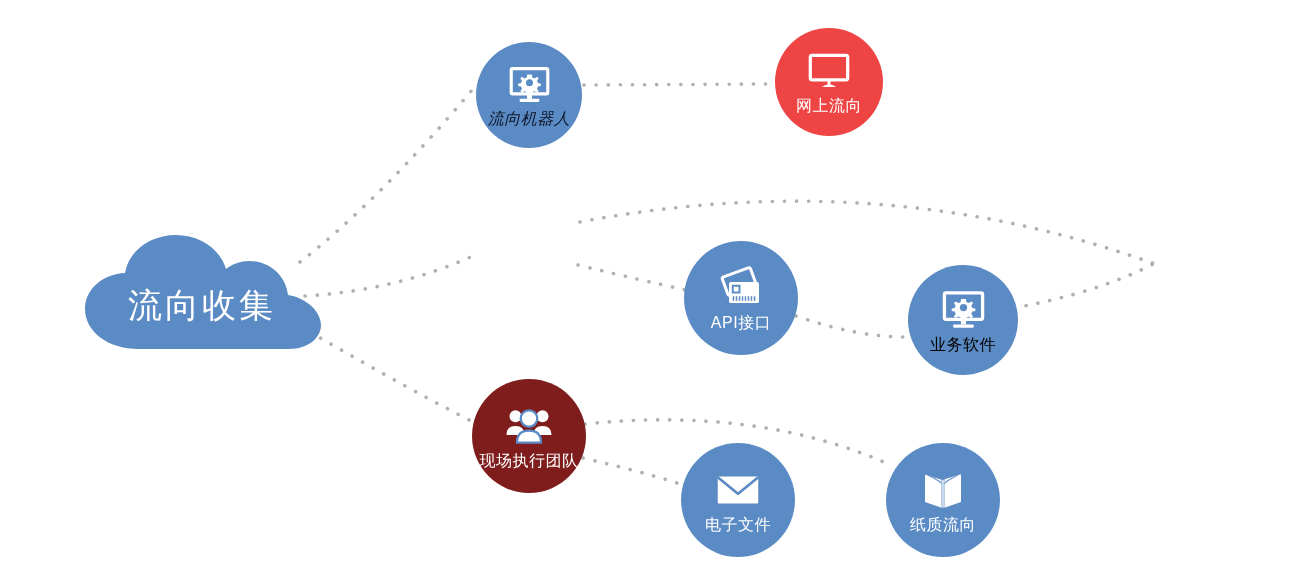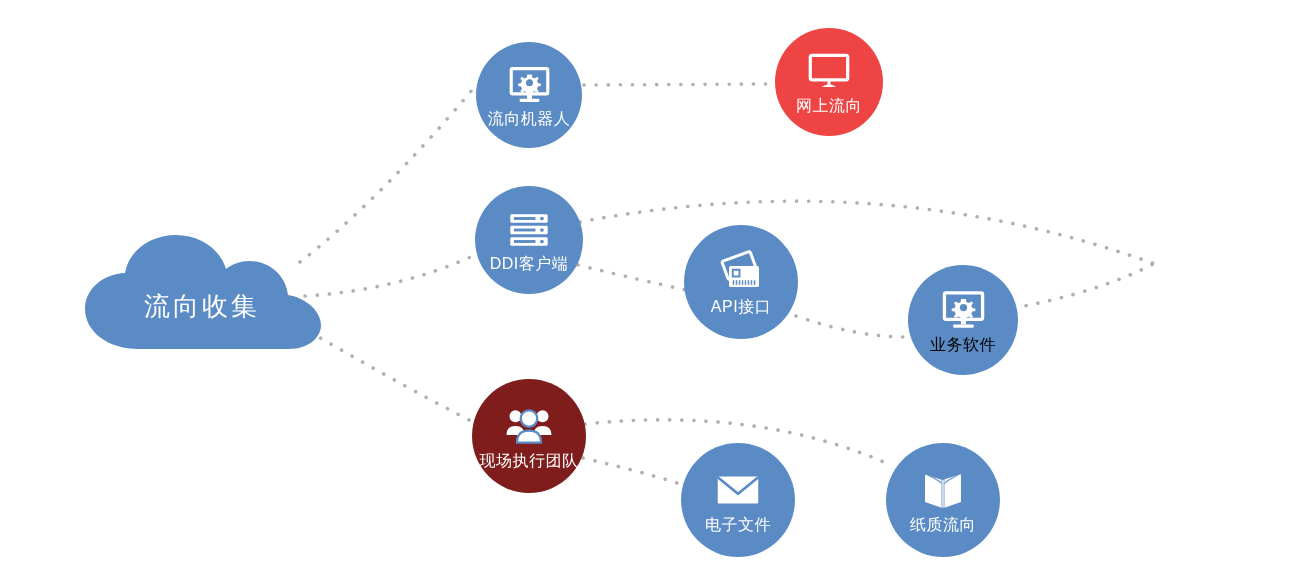--- a/index.html
+++ b/index.html
@@ -53,21 +53,21 @@
   .cloud-label {
     position: absolute;
     left: 0;
     top: 0;
     width: 100%;
     height: 100%;
     display: flex;
     align-items: center;
     justify-content: center;
     color: #ffffff;
-    font-size: 26px;
+    font-size: 34px;
     letter-spacing: 3px;
     padding-top: 26px;
     box-sizing: border-box;
     pointer-events: none;
   }
 </style>
 </head>
 <body>
 
 <div id="canvas">
@@ -95,45 +95,31 @@
   </div>
 
 <div class="node" style="width: 106px; height: 106px; left: 476px; top: 42px; background: rgb(91, 139, 196);">
       <span class="node-icon" style="margin-bottom: 2px;"><svg width="45" height="45" viewBox="0 0 64 64" fill="#ffffff">
           <rect x="6" y="8" width="52" height="36" rx="2" fill="none" stroke="#fff" stroke-width="4.5"></rect>
           <path d="M32 16.5 l3.2 0 0.9 4.1 3.1 1.3 3.5-2.3 2.3 2.3 -2.3 3.5 1.3 3.1 4.1 0.9 0 3.2 -4.1 0.9 -1.3 3.1 2.3 3.5 -2.3 2.3 -3.5-2.3 -3.1 1.3 -0.9 4.1 -3.2 0 -3.2 0 -0.9-4.1 -3.1-1.3 -3.5 2.3 -2.3-2.3 2.3-3.5 -1.3-3.1 -4.1-0.9 0-3.2 4.1-0.9 1.3-3.1 -2.3-3.5 2.3-2.3 3.5 2.3 3.1-1.3 0.9-4.1 z" fill="#fff"></path>
           <circle cx="32" cy="28" r="5" fill="#5b8bc4"></circle>
           <rect x="28.5" y="44" width="7" height="7" fill="#fff"></rect>
           <rect x="18" y="51" width="28" height="4.5" rx="1.5" fill="#fff"></rect>
         </svg></span>
-      <span class="node-label" style="color: #ffffff;">流向机器人</span>
+      <span class="node-label" style="color: #0f172a; font-style: italic;">流向机器人</span>
     </div>
     <div class="node" style="width: 108px; height: 108px; left: 775px; top: 28px; background: #ef4444;">
       <span class="node-icon" style="margin-bottom: 2px;"><svg width="46" height="46" viewBox="0 0 64 64" fill="#ffffff">
           <rect x="6" y="9" width="52" height="34" rx="2.5" fill="none" stroke="#fff" stroke-width="4.5"></rect>
           <path d="M22 53 q10 -8 20 0 z" fill="#fff"></path>
           <rect x="30" y="43" width="4" height="8" fill="#fff"></rect>
         </svg></span>
       <span class="node-label" style="color: rgb(255, 255, 255);">网上流向</span>
     </div>
-    <div class="node" style="width: 108px; height: 108px; left: 475px; top: 186px; background: rgb(91, 139, 196);">
-      <span class="node-icon" style="margin-bottom: 2px;"><svg width="46" height="46" viewBox="0 0 64 64" fill="#ffffff">
-          <rect x="6" y="10" width="52" height="12" rx="2" fill="#fff"></rect>
-          <rect x="6" y="26" width="52" height="12" rx="2" fill="#fff"></rect>
-          <rect x="6" y="42" width="52" height="12" rx="2" fill="#fff"></rect>
-          <rect x="11" y="14" width="30" height="4" fill="#5b8bc4"></rect>
-          <rect x="11" y="30" width="30" height="4" fill="#5b8bc4"></rect>
-          <rect x="11" y="46" width="30" height="4" fill="#5b8bc4"></rect>
-          <circle cx="50" cy="16" r="2.6" fill="#5b8bc4"></circle>
-          <circle cx="50" cy="32" r="2.6" fill="#5b8bc4"></circle>
-          <circle cx="50" cy="48" r="2.6" fill="#5b8bc4"></circle>
-        </svg></span>
-      <span class="node-label" style="color: rgb(255, 255, 255);">DDI客户端</span>
-    </div>
-    <div class="node" style="width: 114px; height: 114px; left: 684px; top: 225px; background: rgb(91, 139, 196);">
+    <div class="node" style="width: 114px; height: 114px; left: 684px; top: 241px; background: rgb(91, 139, 196);">
       <span class="node-icon" style="margin-bottom: 2px;"><svg width="48" height="48" viewBox="0 0 64 64" fill="#ffffff">
           <g transform="rotate(-20 32 30)">
             <rect x="12" y="10" width="40" height="26" rx="2.5" fill="none" stroke="#fff" stroke-width="4"></rect>
           </g>
           <rect x="16" y="24" width="40" height="28" rx="2.5" fill="#fff"></rect>
           <rect x="21" y="29" width="9" height="9" fill="none" stroke="#5b8bc4" stroke-width="2.6"></rect>
           <g fill="#5b8bc4">
             <rect x="21" y="43" width="2" height="6"></rect>
             <rect x="25" y="43" width="2" height="6"></rect>
             <rect x="29" y="43" width="2" height="6"></rect>

